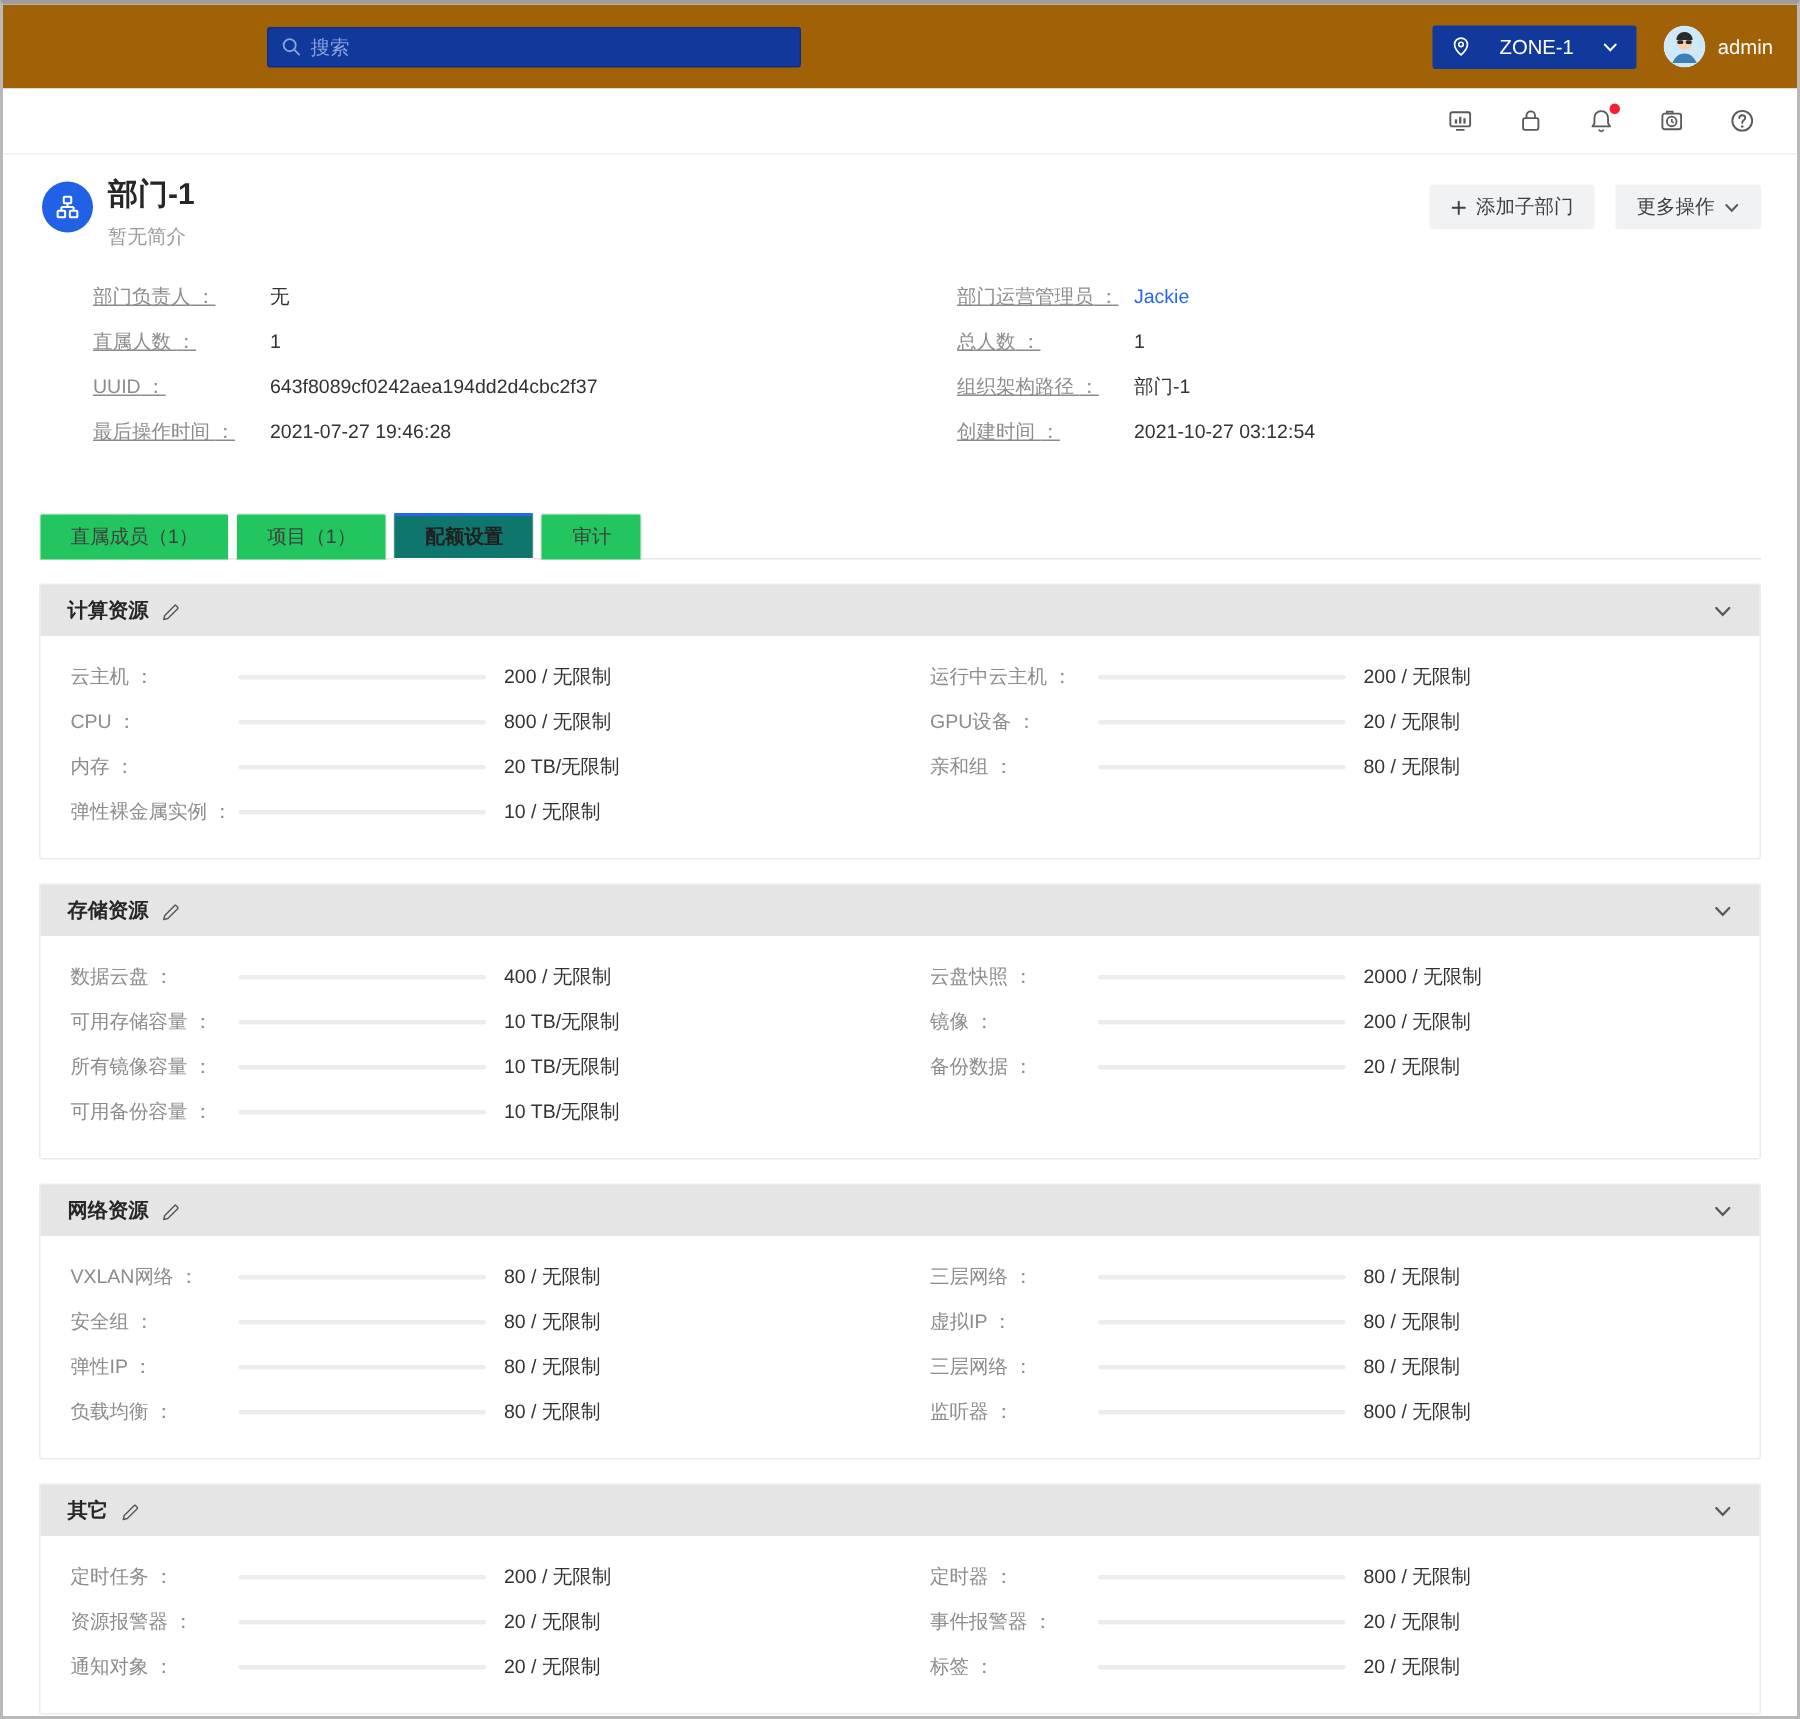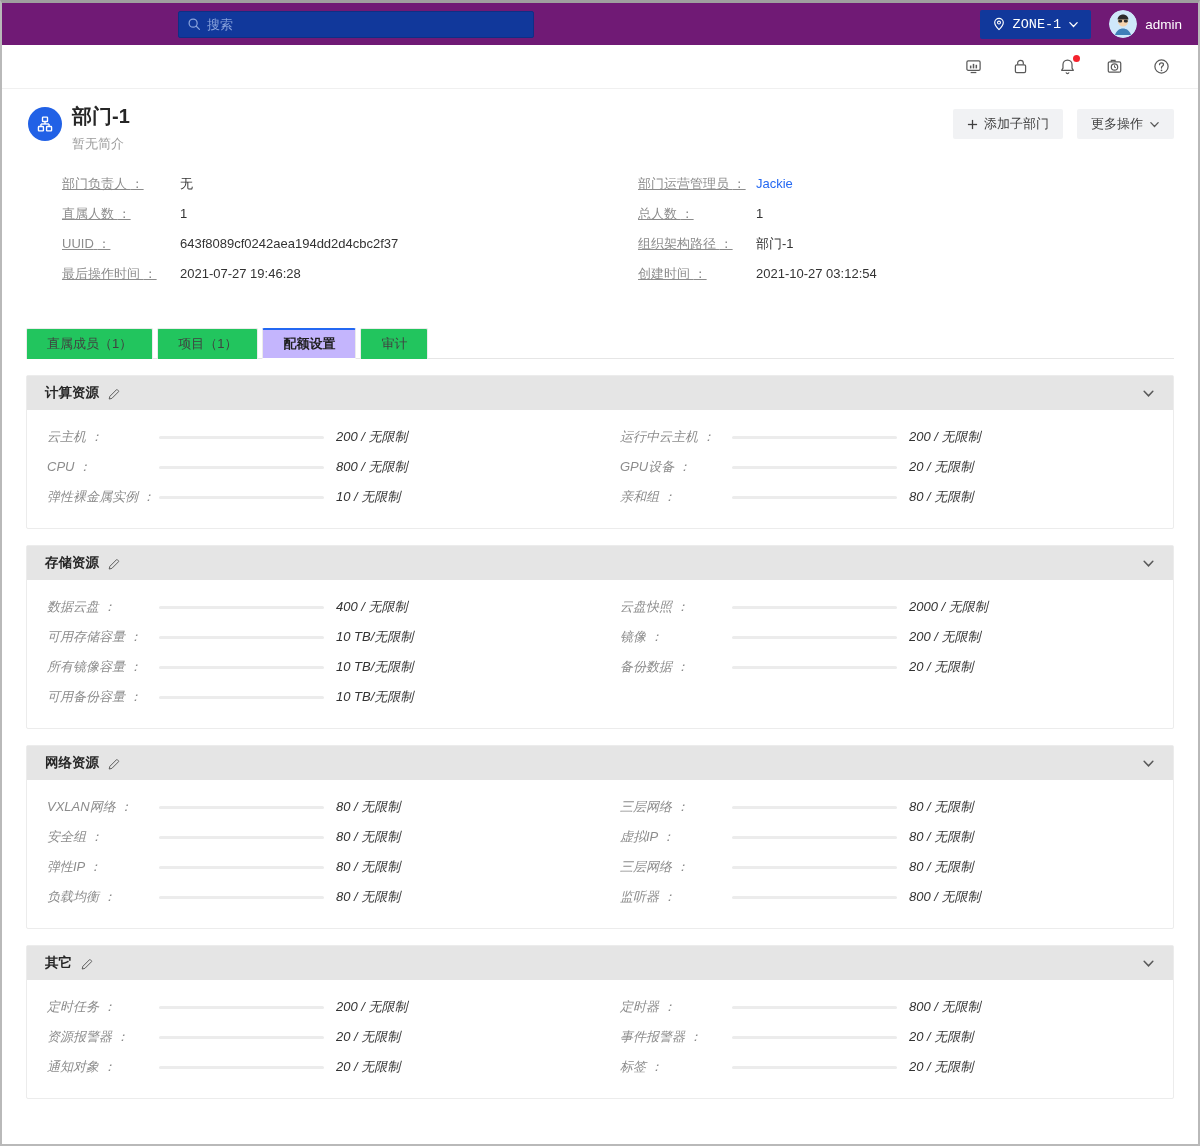--- a/index.html
+++ b/index.html
@@ -5,40 +5,39 @@
   * { margin:0; padding:0; box-sizing:border-box; }
   html,body { background:#e8e8e8; font-family:"Liberation Sans","DejaVu Sans",sans-serif; }
   .window {
     width:1200px; height:1146px; margin:0 auto; background:#fff;
     border:2px solid #b9b9b9; border-top:3px solid #9f9f9f;
     display:flex; flex-direction:column; overflow:hidden;
   }
 
   
   .topbar {
-    height:42px; background:#701a75; display:flex; align-items:center;
+    height:56px; background:#a16207; display:flex; align-items:center;
     padding:0 16px; flex-shrink:0;
   }
   .search-box {
     margin-left:160px; width:356px; height:27px; background:#11389b;
     border:1px solid #0e2f85; border-radius:2px; display:flex; align-items:center;
     padding:0 8px; gap:6px;
   }
   .search-box svg { flex-shrink:0; }
   .search-input {
     background:transparent; border:none; outline:none; color:#dfe7fa;
     font-size:13px; width:100%;
   }
   .search-input::placeholder { color:#8aa3dc; }
   .topbar-right { margin-left:auto; display:flex; align-items:center; gap:18px; }
   .zone-selector {
     background:#11389b; border-radius:2px; height:29px; display:flex;
-    align-items:center; gap:7px; padding:0 12px; color:#fff; font-size:13.5px;
+    align-items:center; gap:19px; padding:0 12px; color:#fff; font-size:13.5px;
     cursor:pointer;
-    font-family:Liberation Mono, monospace;
   }
   .user-menu { display:flex; align-items:center; gap:8px; color:#fff; font-size:13.5px; cursor:pointer;text-align:right; }
   .avatar { width:28px; height:28px; border-radius:50%; overflow:hidden; display:block; }
 
   
   .subbar {
     height:44px; background:#fff; border-bottom:1px solid #f0f0f0;
     display:flex; align-items:center; justify-content:flex-end; gap:30px;
     padding:0 28px; flex-shrink:0;
   }
@@ -78,38 +77,38 @@
 
   
   .tabs { display:flex; margin-top:22px; border-bottom:1px solid #e6e6e6; padding-left:0; }
   .tab {
     height:31px; padding:0 20px; display:flex; align-items:center;
     background:#22c55e; border:1px solid #ebebeb; border-bottom:none;
     margin-right:4px; font-size:13px; color:#404040; cursor:pointer;
     border-radius:2px 2px 0 0; position:relative; top:1px;
   }
   .tab.active {
-    background:#c4b5fd; font-weight:bold; color:#1f1f1f;
+    background:#0f766e; font-weight:bold; color:#1f1f1f;
     border-top:2px solid #2468f2; border-bottom:1px solid #fff;
   }
 
   
   .section { border:1px solid #ececec; border-radius:2px; margin-top:16px; }
   .section-header {
     background:#e5e5e5; height:34px; display:flex; align-items:center;
     padding:0 18px; gap:8px;
   }
   .section-title { font-size:13.5px; font-weight:bold; color:#262626; }
   .edit-btn, .collapse-btn { background:none; border:none; cursor:pointer; display:flex; align-items:center; padding:0; }
   .collapse-btn { margin-left:auto; }
   .section-body {
     display:grid; grid-template-columns:1fr 1fr; column-gap:40px;
     padding:12px 20px 16px;
   }
-  .q-col { display:flex; flex-direction:column;font-style:italic; }
+  .q-col { display:flex; flex-direction:column; }
   .q-row { display:flex; align-items:center; height:30px; font-size:13px; }
   .q-label { color:#8c8c8c; width:112px; flex-shrink:0; }
   .q-bar {
     width:165px; height:3px; background:#ececec; border-radius:2px; flex-shrink:0;
   }
   .q-value { color:#333; margin-left:12px; white-space:nowrap; }
 </style>
 </head>
 <body>
 
@@ -291,20 +290,25 @@
               <span class="q-label"><span>云主机</span> <span class="colon">：</span></span>
               <span class="q-bar"></span>
               <span class="q-value">200 / 无限制</span>
             </div>
           <div class="q-row">
               <span class="q-label"><span>CPU</span> <span class="colon">：</span></span>
               <span class="q-bar"></span>
               <span class="q-value">800 / 无限制</span>
             </div>
           <div class="q-row">
+              <span class="q-label"><span>内存</span> <span class="colon">：</span></span>
+              <span class="q-bar"></span>
+              <span class="q-value">20 TB/无限制</span>
+            </div>
+          <div class="q-row">
               <span class="q-label"><span>弹性裸金属实例</span> <span class="colon">：</span></span>
               <span class="q-bar"></span>
               <span class="q-value">10 / 无限制</span>
             </div>
         </div>
         <div class="q-col">
           <div class="q-row">
               <span class="q-label"><span>运行中云主机</span> <span class="colon">：</span></span>
               <span class="q-bar"></span>
               <span class="q-value">200 / 无限制</span>

